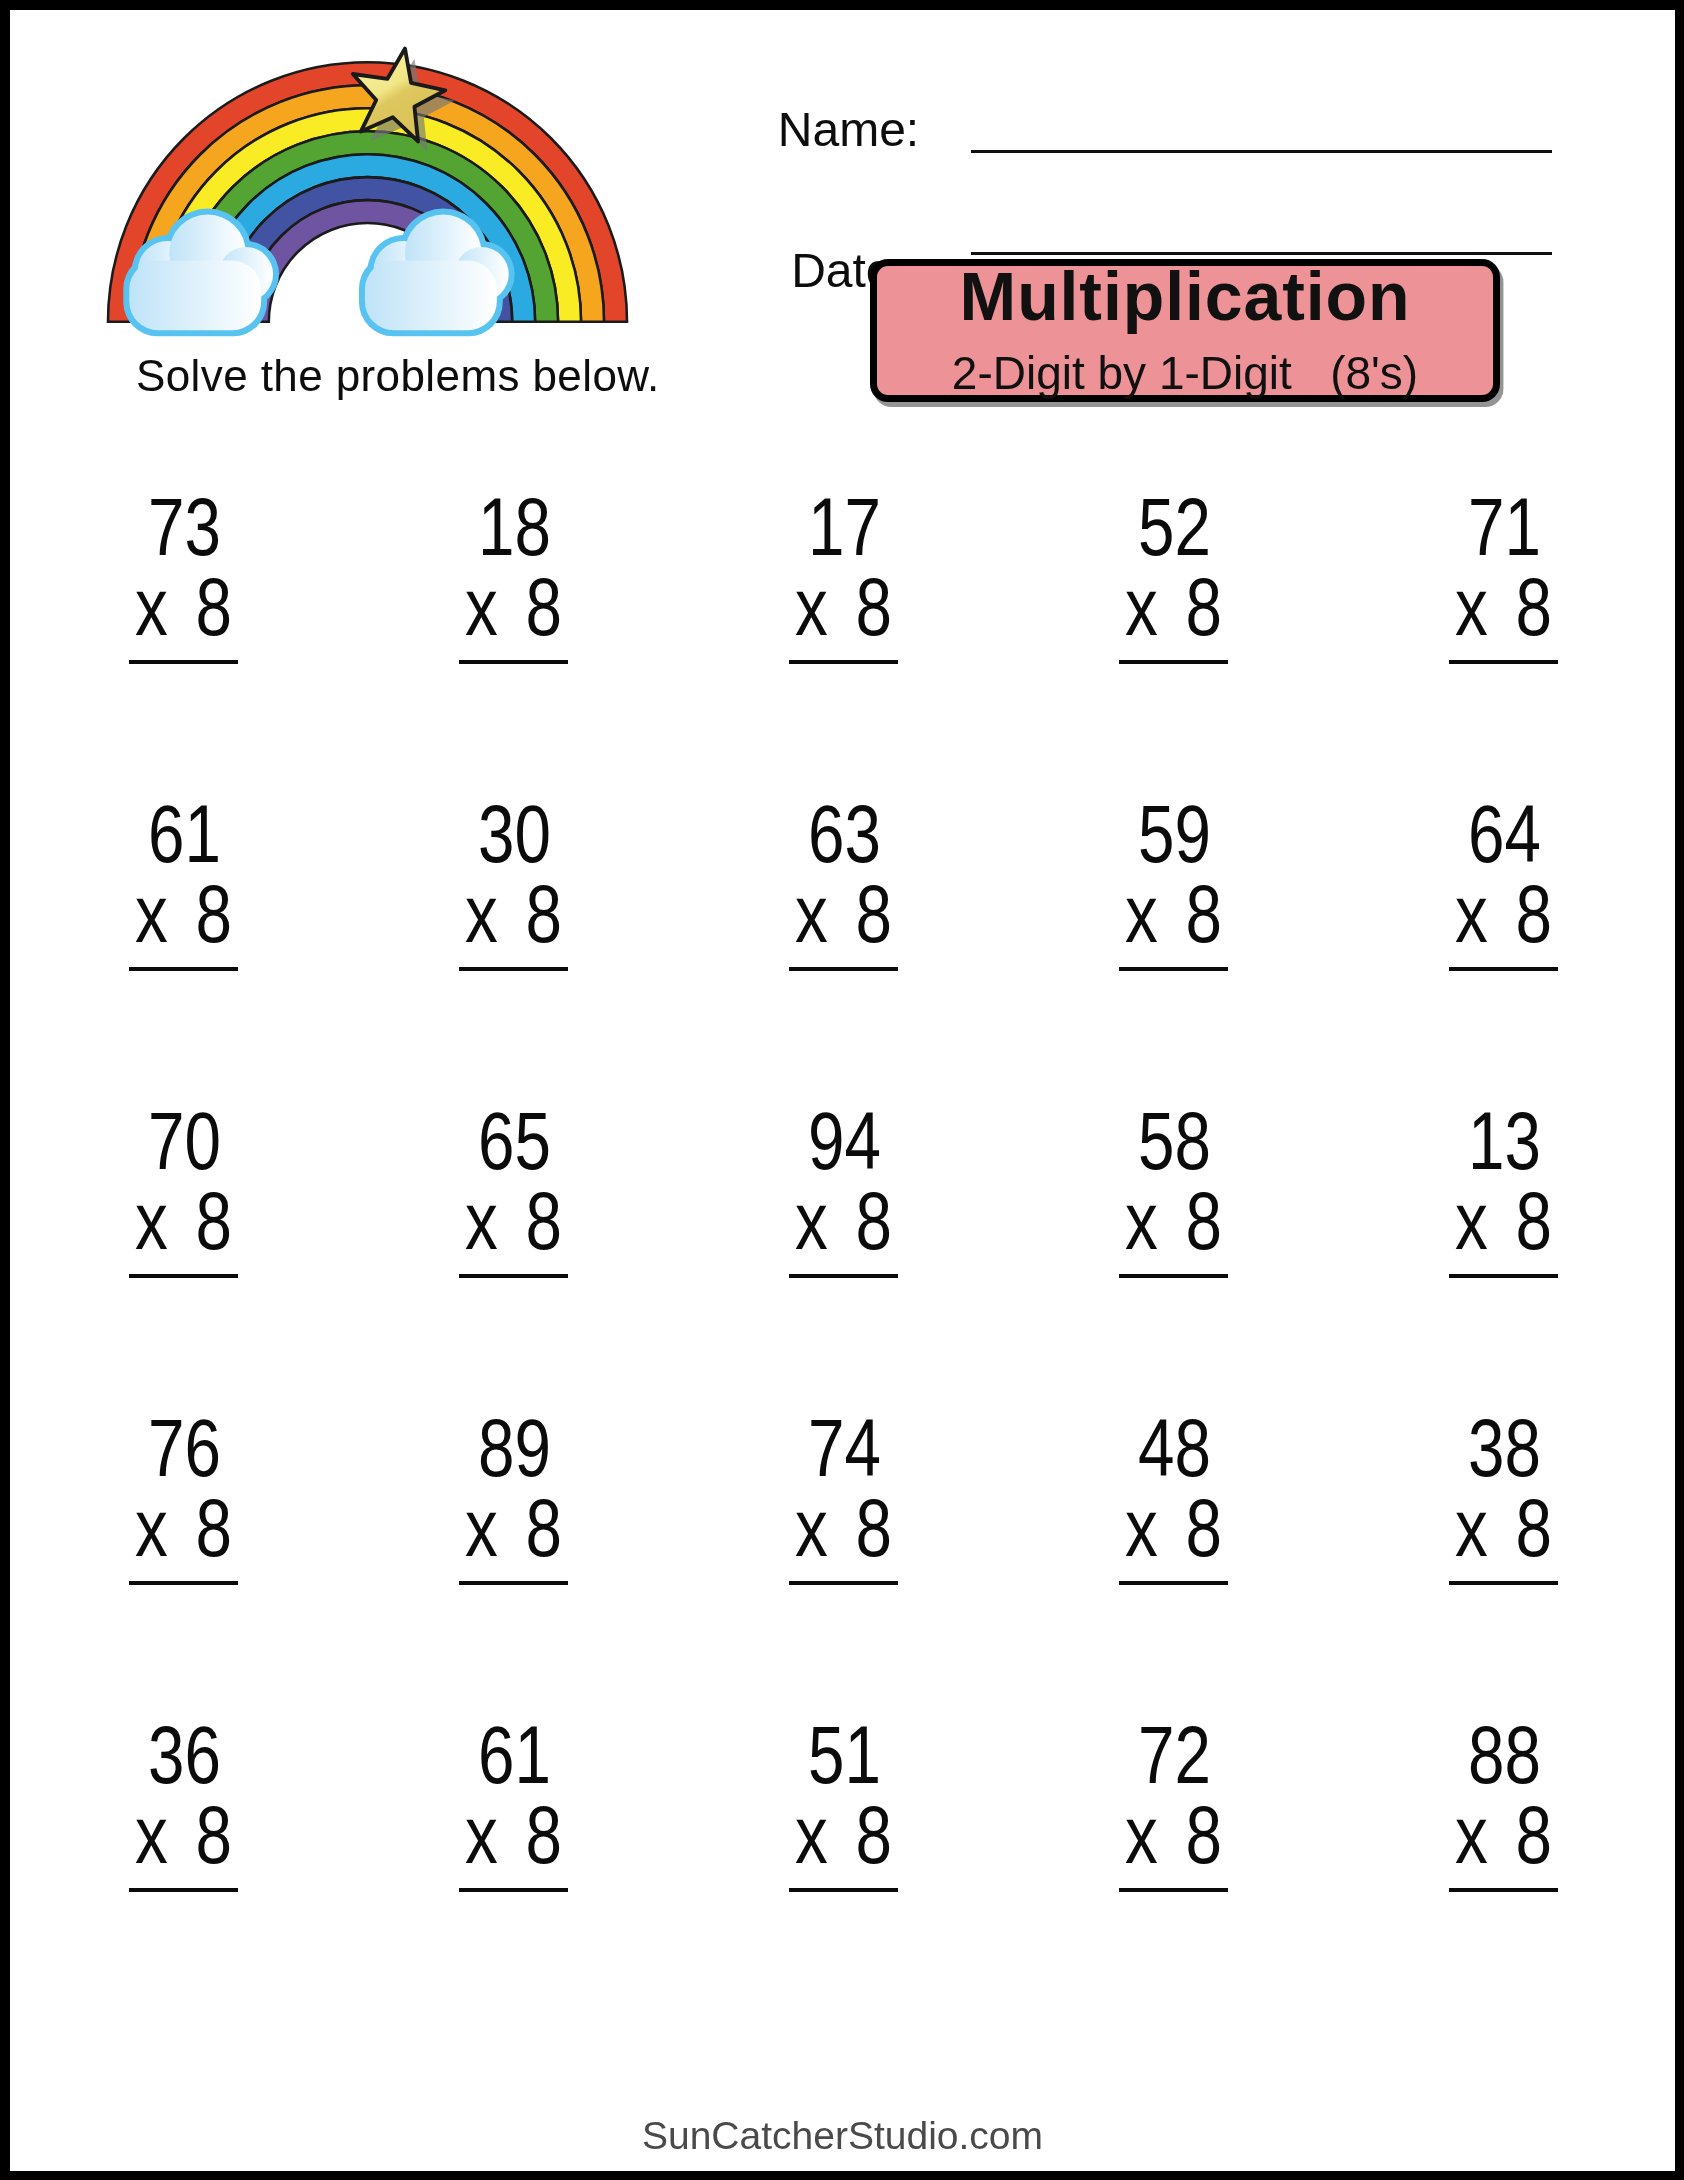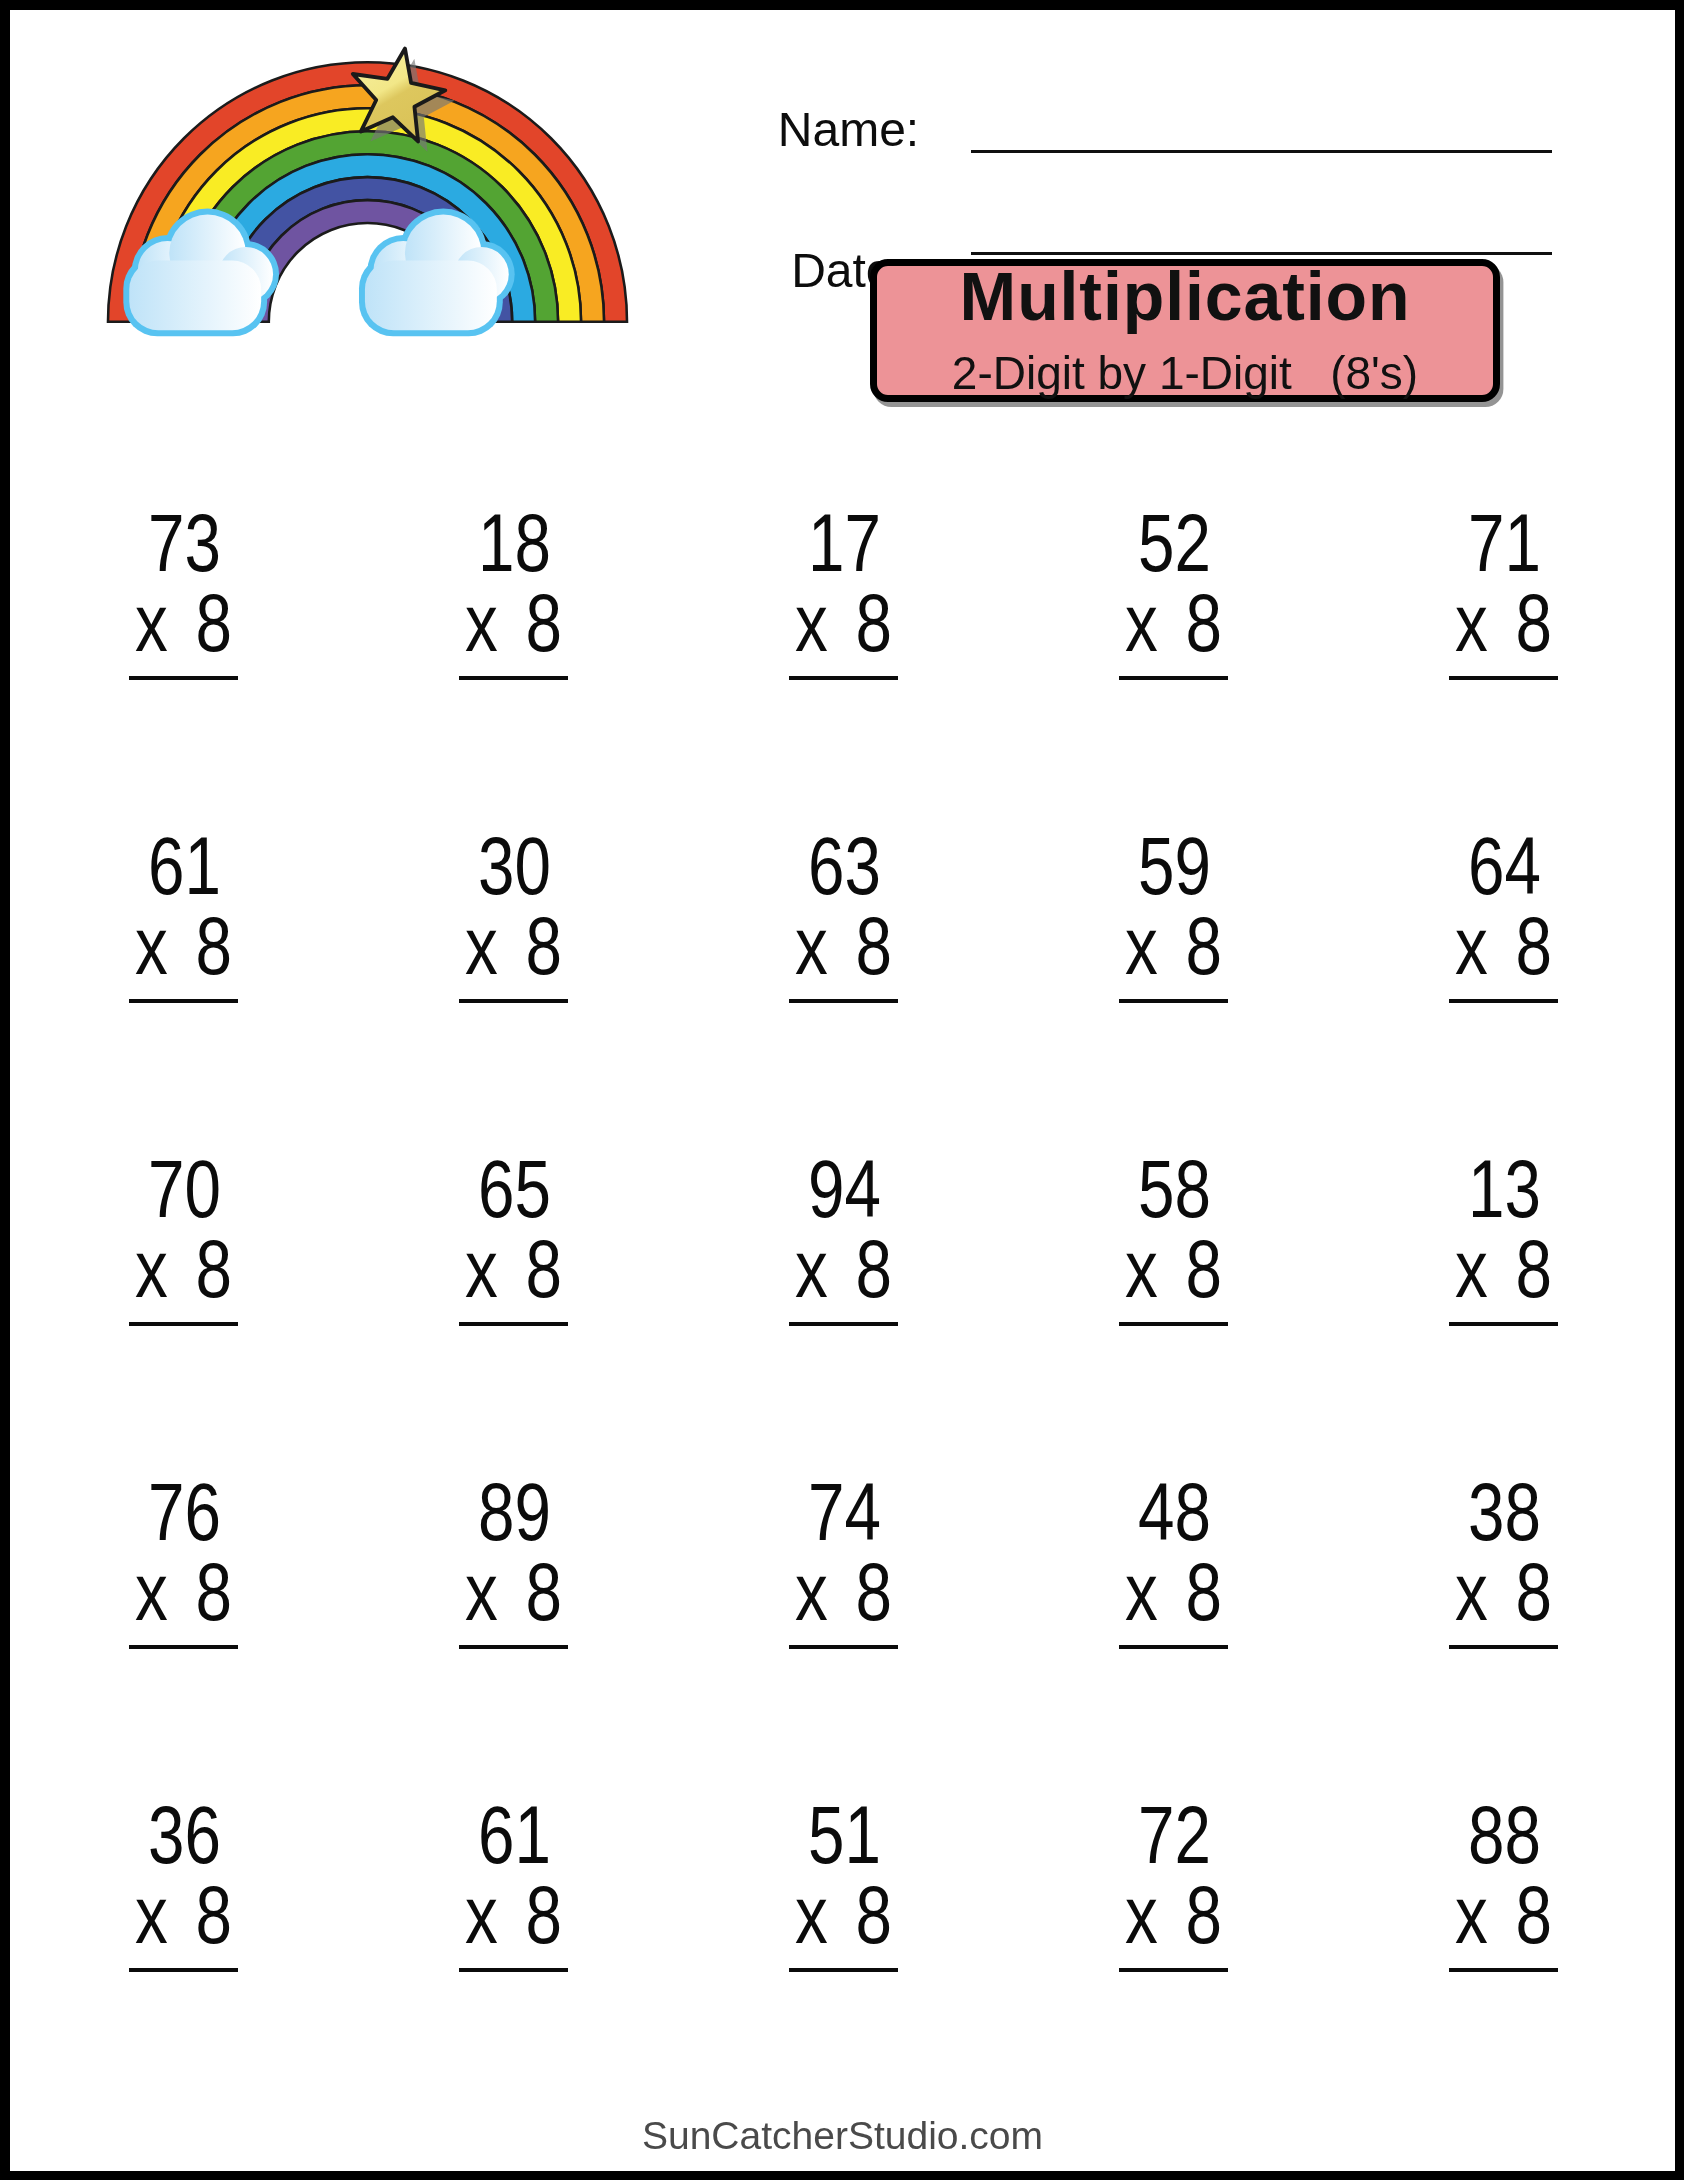--- a/index.html
+++ b/index.html
@@ -27,21 +27,21 @@
   .title-box{
     position:absolute;left:860px;top:249px;width:630px;height:143px;
     background:#ed9397;border:7.7px solid #000;border-radius:18px;
     box-sizing:border-box;display:flex;flex-direction:column;align-items:center;
     justify-content:center;box-shadow:3.4px 5.1px 0 rgba(60,60,60,.55);
   }
   .title-box .main{font-size:68px;font-weight:bold;line-height:1.0;letter-spacing:0.9px;}
   .title-box .sub{font-size:46px;line-height:1.1;margin-top:18px;white-space:pre;}
   
   .grid{position:absolute;left:8.5px;top:477px;width:1652px;}
-  .prow{height:307px;display:flex;margin-top:16px;}
+  .prow{height:307px;display:flex;}
   .pcell{width:330px;display:flex;justify-content:center;align-items:flex-start;}
   .prob{width:109px;font-size:82px;line-height:0.97;color:#0b0b0b;}
   .pline{white-space:nowrap;}
   .ptop{text-align:right;padding-right:7.7px;}
   .pop{display:flex;justify-content:space-between;padding:0 1.7px;}
   .cond{display:inline-block;transform:scaleX(0.80);transform-origin:center bottom;}
   .ansline{height:4.3px;background:#0b0b0b;margin-top:13.6px;}
   
   .footer{
     position:absolute;left:0;top:2104px;width:100%;text-align:center;
@@ -106,20 +106,21 @@
       </g>
       <g fill="url(#cloudGrad)">
         <circle cx="382" cy="270" r="35"></circle>
           <circle cx="429" cy="249" r="45"></circle>
           <circle cx="474" cy="274" r="32"></circle>
         <rect x="337" y="258" width="155" height="82" rx="34"></rect>
       </g>
     </g>
   </svg>
 
+  <div class="instruction">Solve the problems below.</div>
 
   <div class="field-label name-label">Name:</div>
   <div class="write-line name-line"></div>
   <div class="field-label date-label">Date:</div>
   <div class="write-line date-line"></div>
 
   <div class="title-box">
     <div class="main">Multiplication</div>
     <div class="sub">2-Digit by 1-Digit   (8's)</div>
   </div>

